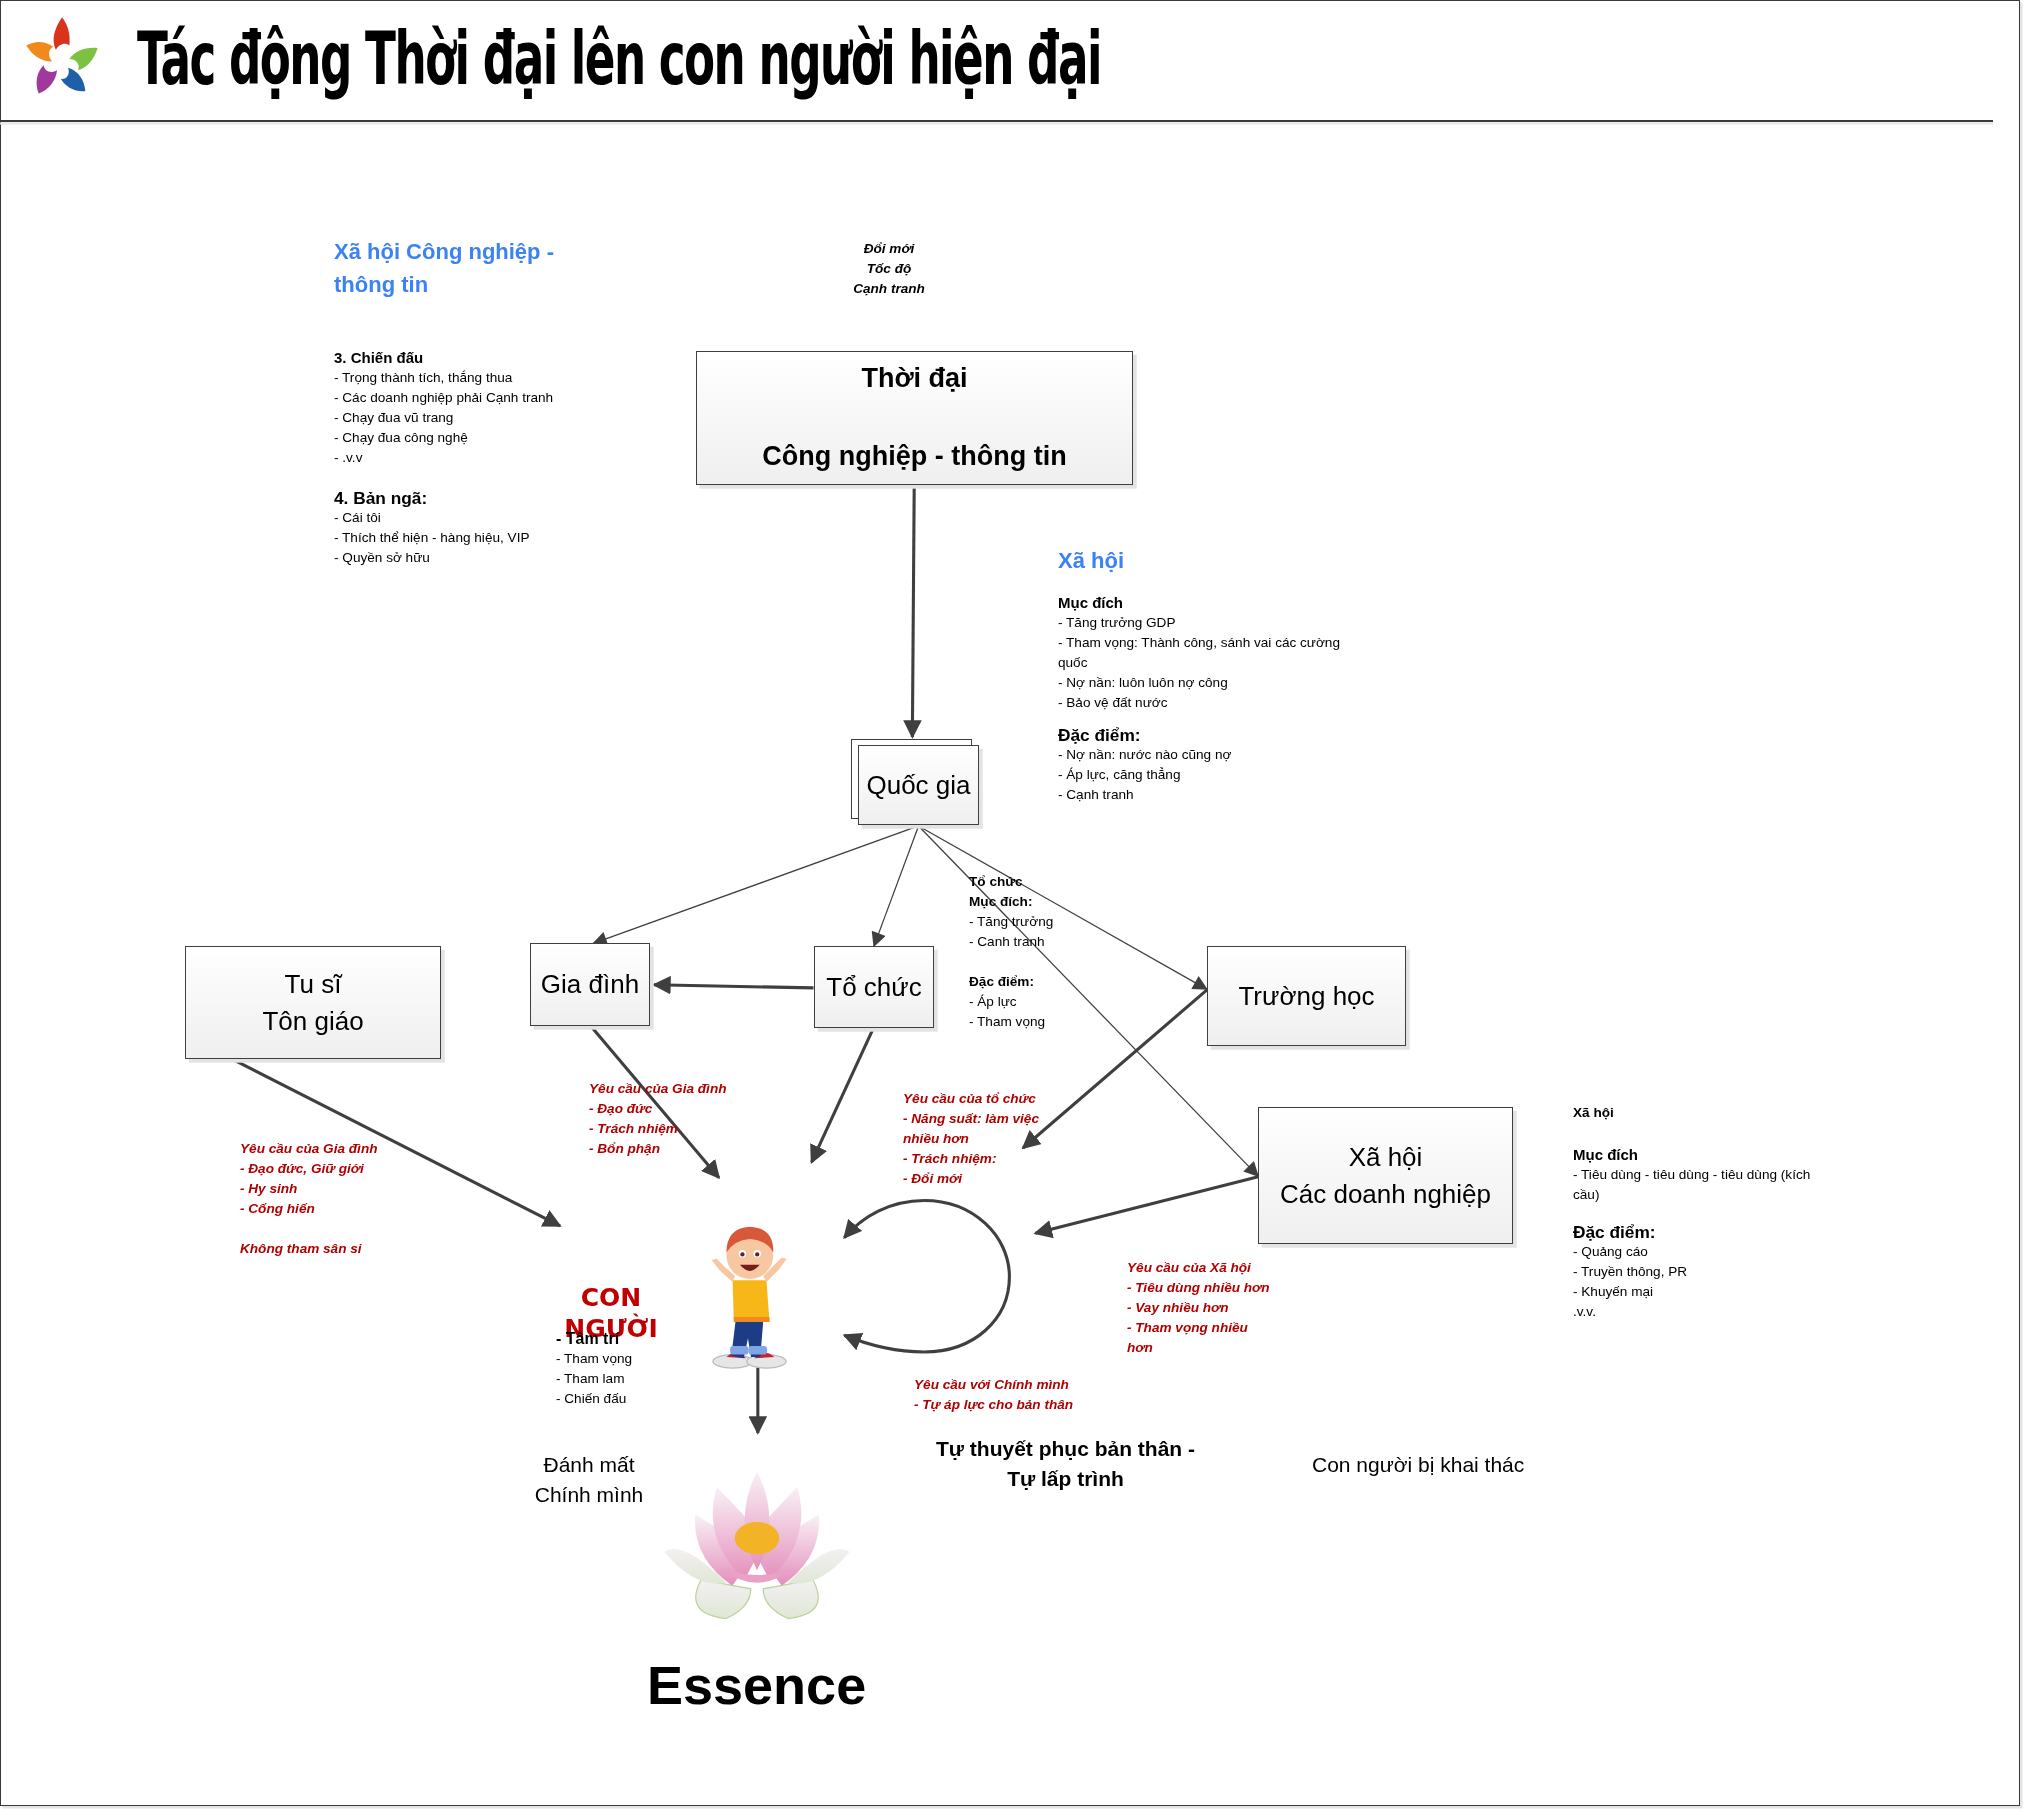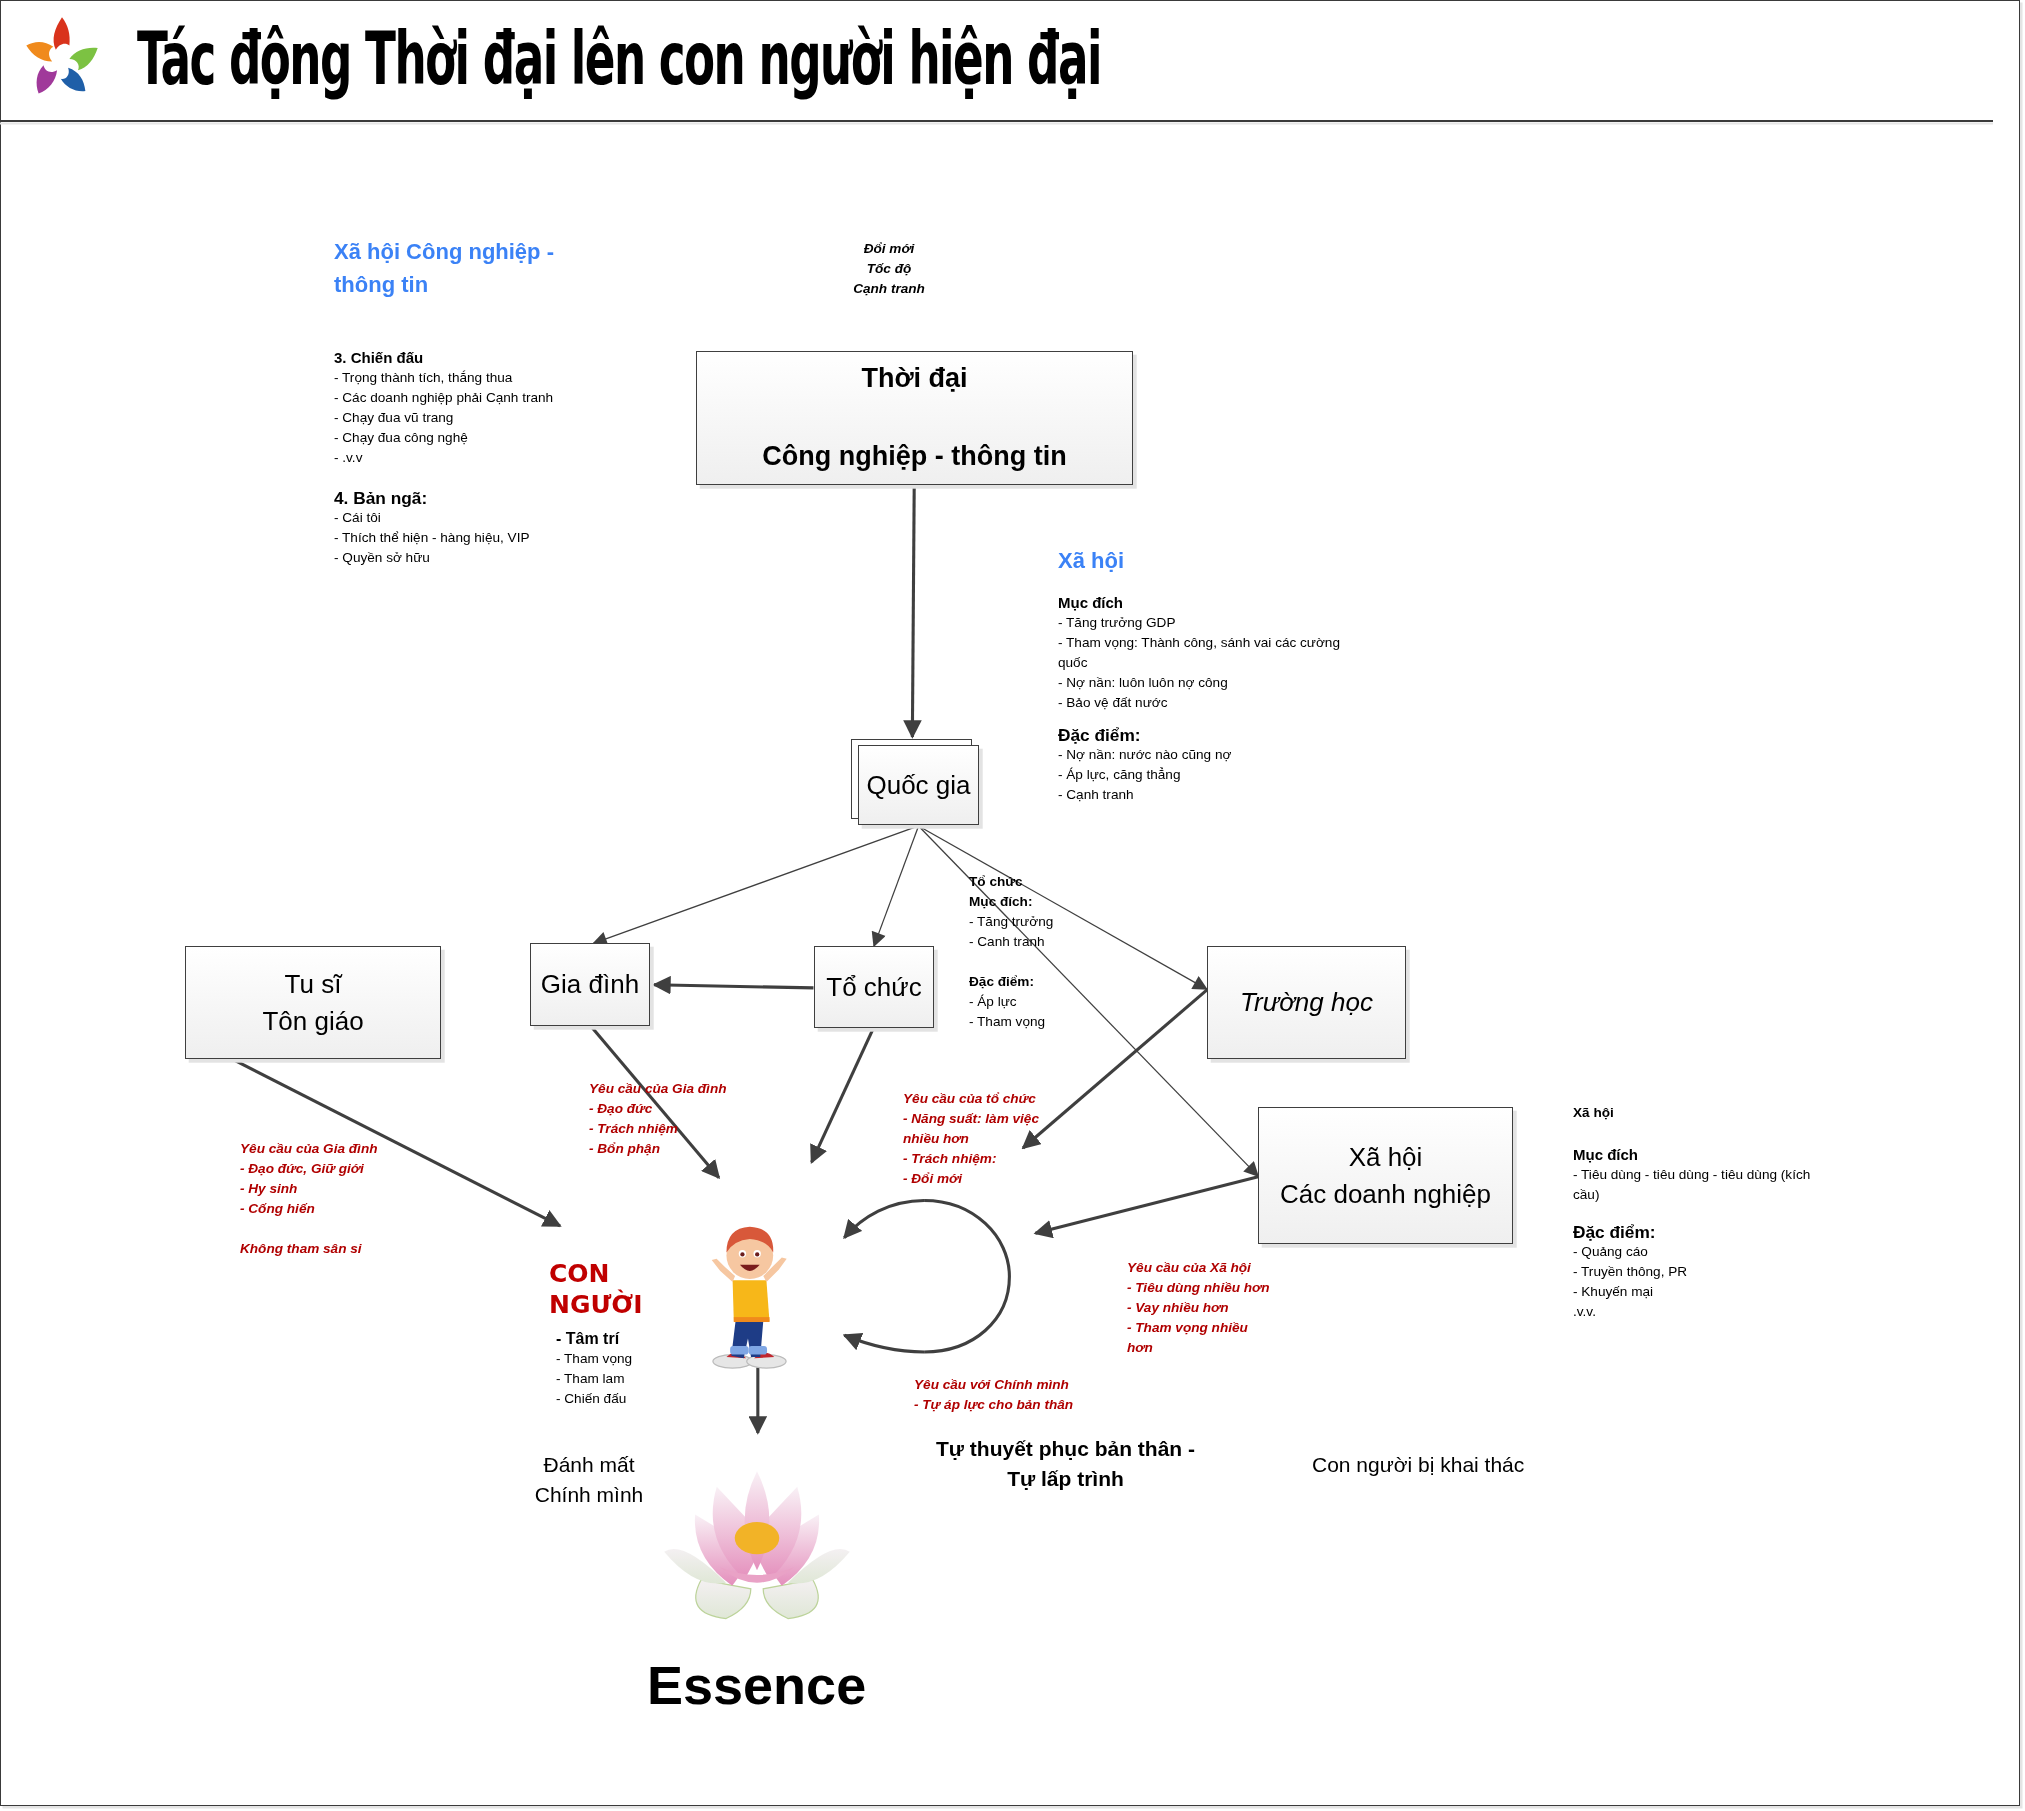--- a/index.html
+++ b/index.html
@@ -20,22 +20,22 @@
   .box.bold { font-weight: bold; font-size: 26px; gap: 40px; }
   .box-back { position: absolute; box-sizing: border-box; border: 1.2px solid #3f3f3f; background: #fff; }
   .txt { position: absolute; white-space: nowrap; }
   .panel { font-size: 13.6px; line-height: 20px; }
   .panel .h { font-weight: bold; font-size: 15px; }
   .panel .h4 { font-weight: bold; font-size: 17.3px; }
   .red-title { color: #3b82f6; font-weight: bold; font-size: 22px; line-height: 33px; }
   .red-note { color: #b00000; font-weight: bold; font-style: italic; font-size: 13.6px; line-height: 20px; }
   .black-it { font-weight: bold; font-style: italic; font-size: 13.6px; line-height: 20px; text-align: center; }
   .small-bold { font-weight: bold; font-size: 13.6px; line-height: 20px; }
-  .con-nguoi { color: #c00000; font-weight: 900; font-size: 25px; line-height: 31px; text-align: left;
-               font-family: "DejaVu Sans", sans-serif; }
+  .con-nguoi { color: #c00000; font-weight: 900; font-size: 25px; line-height: 31px; text-align: center;
+               font-family: "DejaVu Sans", sans-serif; margin-top: 24px; }
   .mid-text { font-size: 21px; line-height: 30px; text-align: center; }
   .mid-bold { font-size: 21px; line-height: 30px; font-weight: bold; text-align: center; }
   .essence { font-size: 54px; font-weight: bold; }
   svg.arrows { position: absolute; left: 0; top: 0; width: 2025px; height: 1812px; pointer-events: none; }
 </style>
 </head>
 <body>
 
 <div class="frame"></div>
 
@@ -159,21 +159,21 @@
 <div class="box" style="left:185px; top:946px; width:256px; height:113px;">
   <div>Tu sĩ</div>
   <div>Tôn giáo</div>
 </div>
 <div class="box" style="left:530px; top:943px; width:120px; height:83px;">
   <div>Gia đình</div>
 </div>
 <div class="box" style="left:814px; top:946px; width:120px; height:82px;">
   <div>Tổ chức</div>
 </div>
-<div class="box" style="left:1207px; top:946px; width:199px; height:113px;font-style:italic;">
+<div class="box" style="left:1207px; top:946px; width:199px; height:100px;">
   <div>Trường học</div>
 </div>
 <div class="box" style="left:1258px; top:1107px; width:255px; height:137px;">
   <div>Xã hội</div>
   <div>Các doanh nghiệp</div>
 </div>
 
 <div class="txt" style="left:1573px; top:1103px;">
   <div class="small-bold">Xã hội</div>
   <div style="height:22px"></div>

